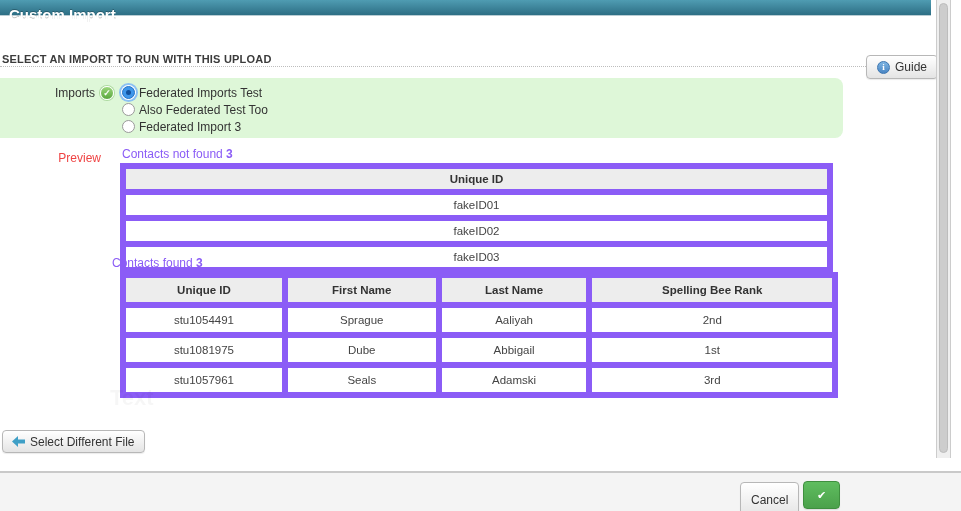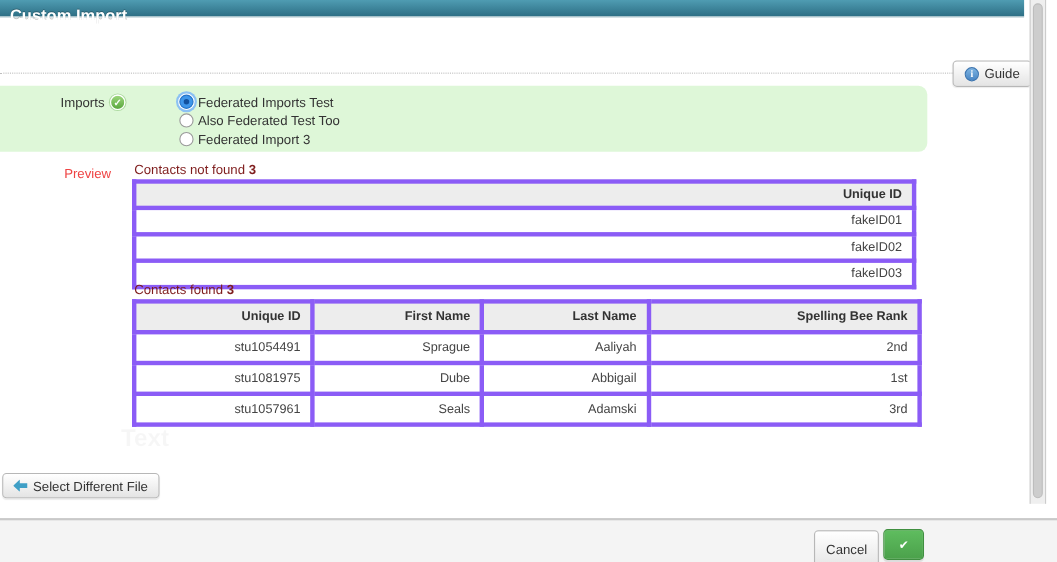--- a/index.html
+++ b/index.html
@@ -64,47 +64,47 @@
   }
   .check-circle-icon {
     position:absolute; left:100px; top:86px;
     width:14px; height:14px; border-radius:50%;
     background:linear-gradient(#9bd67b,#5aa73e);
     color:#fff; font-size:9px; font-weight:bold;
     display:flex; align-items:center; justify-content:center;
     border:1px solid #fff; box-shadow:0 0 0 1px rgba(90,167,62,.35);
   }
   .radio-group { position:absolute; left:122px; top:84px; }
-  .radio-row { display:flex; align-items:center; height:17px; cursor:pointer;margin-left:41px; }
+  .radio-row { display:flex; align-items:center; height:17px; cursor:pointer; }
   .radio {
     width:13px; height:13px; border-radius:50%;
     background:#fff; border:1px solid #9a9a9a; margin-right:4px;
     position:relative; flex:0 0 auto;
   }
   .radio.selected {
     background:#3e96ea; border:1px solid #2474c8;
     box-shadow:0 0 0 1px #fff, 0 0 0 3px #8cc1f3;
   }
   .radio.selected::after {
     content:""; position:absolute; left:3px; top:3px;
     width:5px; height:5px; border-radius:50%; background:#11519e;
   }
   .radio-label { font-size:12px; color:#333; }
 
   
   .preview-label {
     position:absolute; left:0; top:151px; width:101px;
     text-align:right; font-size:12px; color:#ef4444;
   }
-  .tbl-caption { position:absolute; font-size:12px; color:#7f1d1d; }
+  .tbl-caption { position:absolute; font-size:12px; color:#8b5cf6; }
   .tbl-caption b { font-weight:bold; }
 
   table { border-collapse:collapse; background:#fff; position:absolute; }
   th, td {
-    border:4px solid #8b5cf6; text-align:right;
+    border:6px solid #8b5cf6; text-align:center;
     font-size:11.5px; color:#444; padding:4px 9px;
   }
   th { background:#ededed; font-weight:bold; color:#333; }
   #not-found-table { left:120px; top:163px; width:713px; }
   #found-table { left:120px; top:272px; width:718px; }
   #found-table td, #found-table th { padding:6px 9px; }
   #found-table th:nth-child(1){ width:163px; }
   #found-table th:nth-child(2){ width:155px; }
   #found-table th:nth-child(3){ width:152px;margin-left:16px; }
   #found-table th:nth-child(4){ width:248px; }
@@ -146,20 +146,21 @@
 </style>
 </head>
 <body>
 
 <div class="stage">
 
   <div class="modal-header">
     <div class="modal-title">Custom Import</div>
   </div>
 
+  <div class="section-heading">SELECT AN IMPORT TO RUN WITH THIS UPLOAD</div>
   <div class="dotted-rule"></div>
 
   <button class="btn guide-btn">
     <span class="info-icon">i</span>
     <span>Guide</span>
   </button>
 
   <div class="imports-band"></div>
   <div class="imports-label">Imports</div>
   <span class="check-circle-icon">✓</span>
@@ -196,21 +197,21 @@
         </tr>
         <tr>
           <td>fakeID02</td>
         </tr>
         <tr>
           <td>fakeID03</td>
         </tr>
       </tbody>
     </table>
 
-  <div class="tbl-caption" style="left:122px; top:256px;">
+  <div class="tbl-caption" style="left:112px; top:256px;">
     <span>Contacts found</span>
     <b>3</b>
   </div>
   <table id="found-table">
       <thead>
         <tr>
           <th>Unique ID</th>
           <th>First Name</th>
           <th>Last Name</th>
           <th>Spelling Bee Rank</th>

